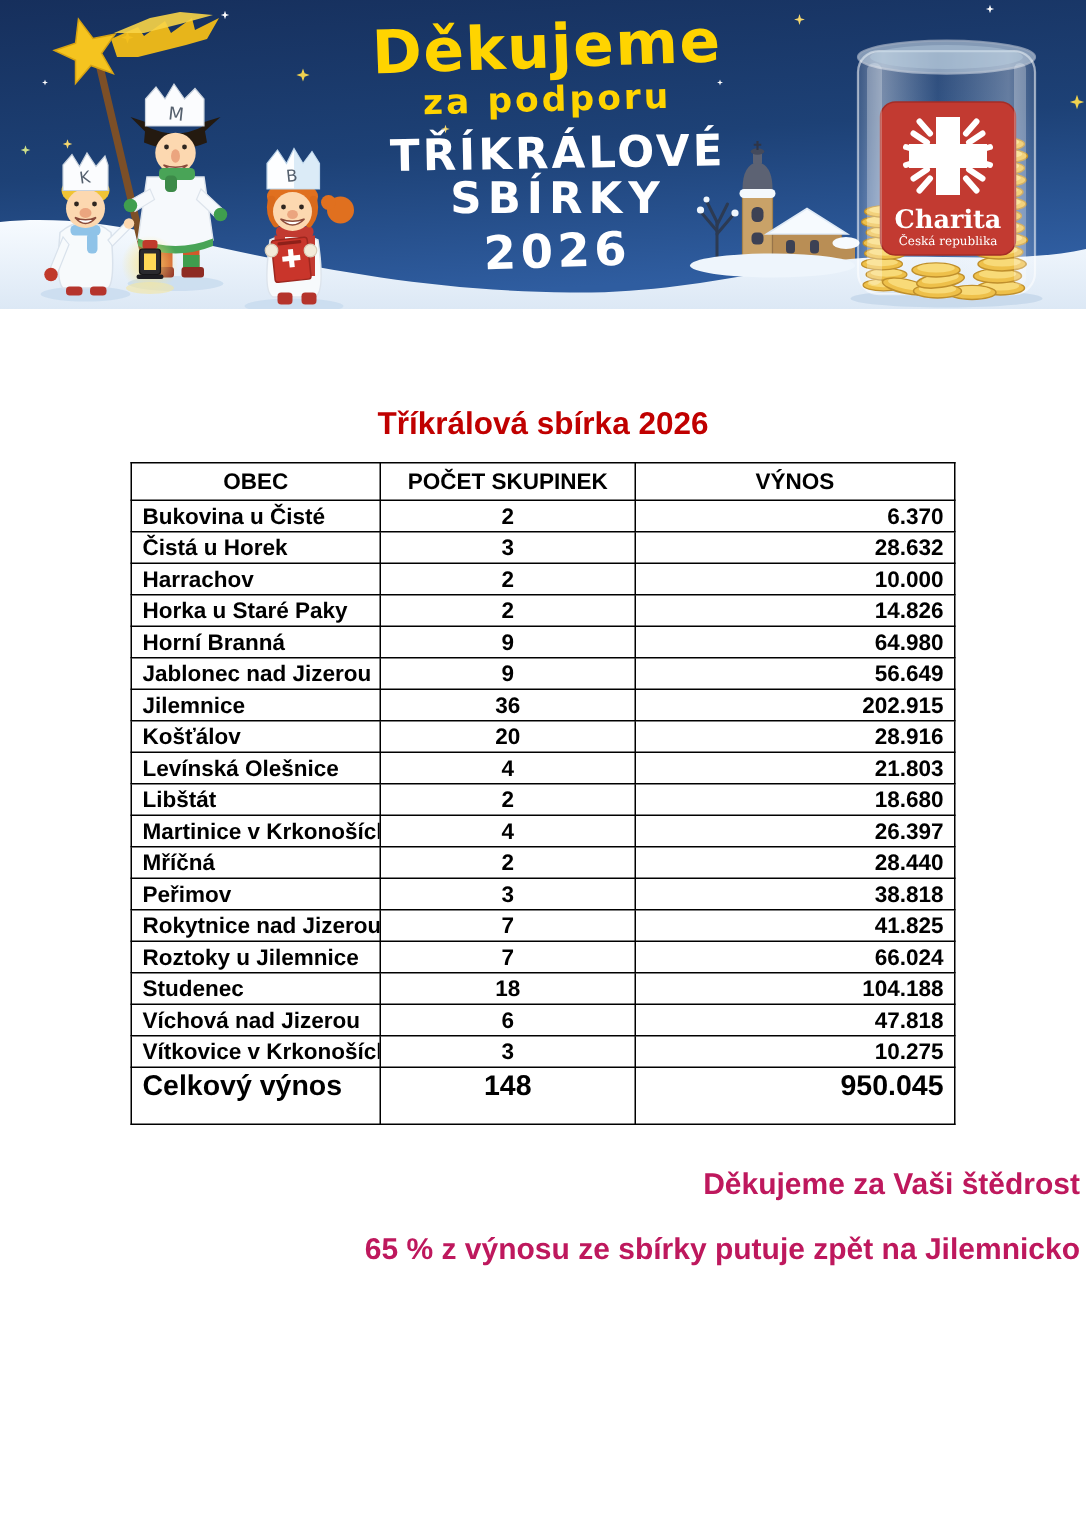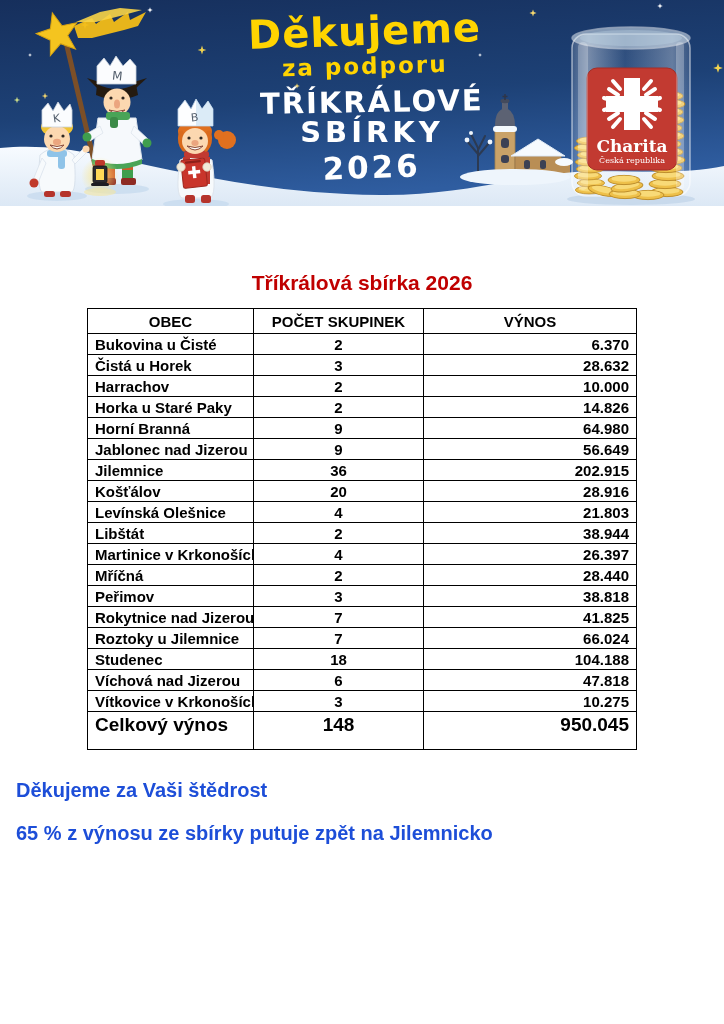--- a/index.html
+++ b/index.html
@@ -26,21 +26,21 @@
   }
   table.results th{height:25px;font-size:15px;text-align:center;padding:0 4px;}
   table.results tbody td{height:21px;font-size:15px;padding:0 7px;}
   td.obec{text-align:left;}
   td.count{text-align:center;}
   td.vynos{text-align:right;}
   table.results tfoot td{
     height:38px;font-size:19px;vertical-align:top;padding:2px 7px 0 7px;
   }
   .foot{
-    text-align:left;color:#1d4ed8;font-weight:bold;margin:16px;
+    text-align:right;color:#be185d;font-weight:bold;margin:4px;
   }
   .foot.l1{margin-top:29px;font-size:20px;}
   .foot.l2{margin-top:20px;font-size:20px;}
   .foot.l3{margin-top:21px;font-size:15px;}
 </style>
 </head>
 <body>
 
 <div class="banner">
 <svg width="724" height="206" viewBox="0 0 724 206" xmlns="http://www.w3.org/2000/svg">
@@ -340,21 +340,21 @@
           <td class="vynos">28.916</td>
         </tr>
         <tr>
           <td class="obec">Levínská Olešnice</td>
           <td class="count">4</td>
           <td class="vynos">21.803</td>
         </tr>
         <tr>
           <td class="obec">Libštát</td>
           <td class="count">2</td>
-          <td class="vynos">38.944</td>
+          <td class="vynos">18.680</td>
         </tr>
         <tr>
           <td class="obec">Martinice v Krkonoších</td>
           <td class="count">4</td>
           <td class="vynos">26.397</td>
         </tr>
         <tr>
           <td class="obec">Mříčná</td>
           <td class="count">2</td>
           <td class="vynos">28.440</td>

